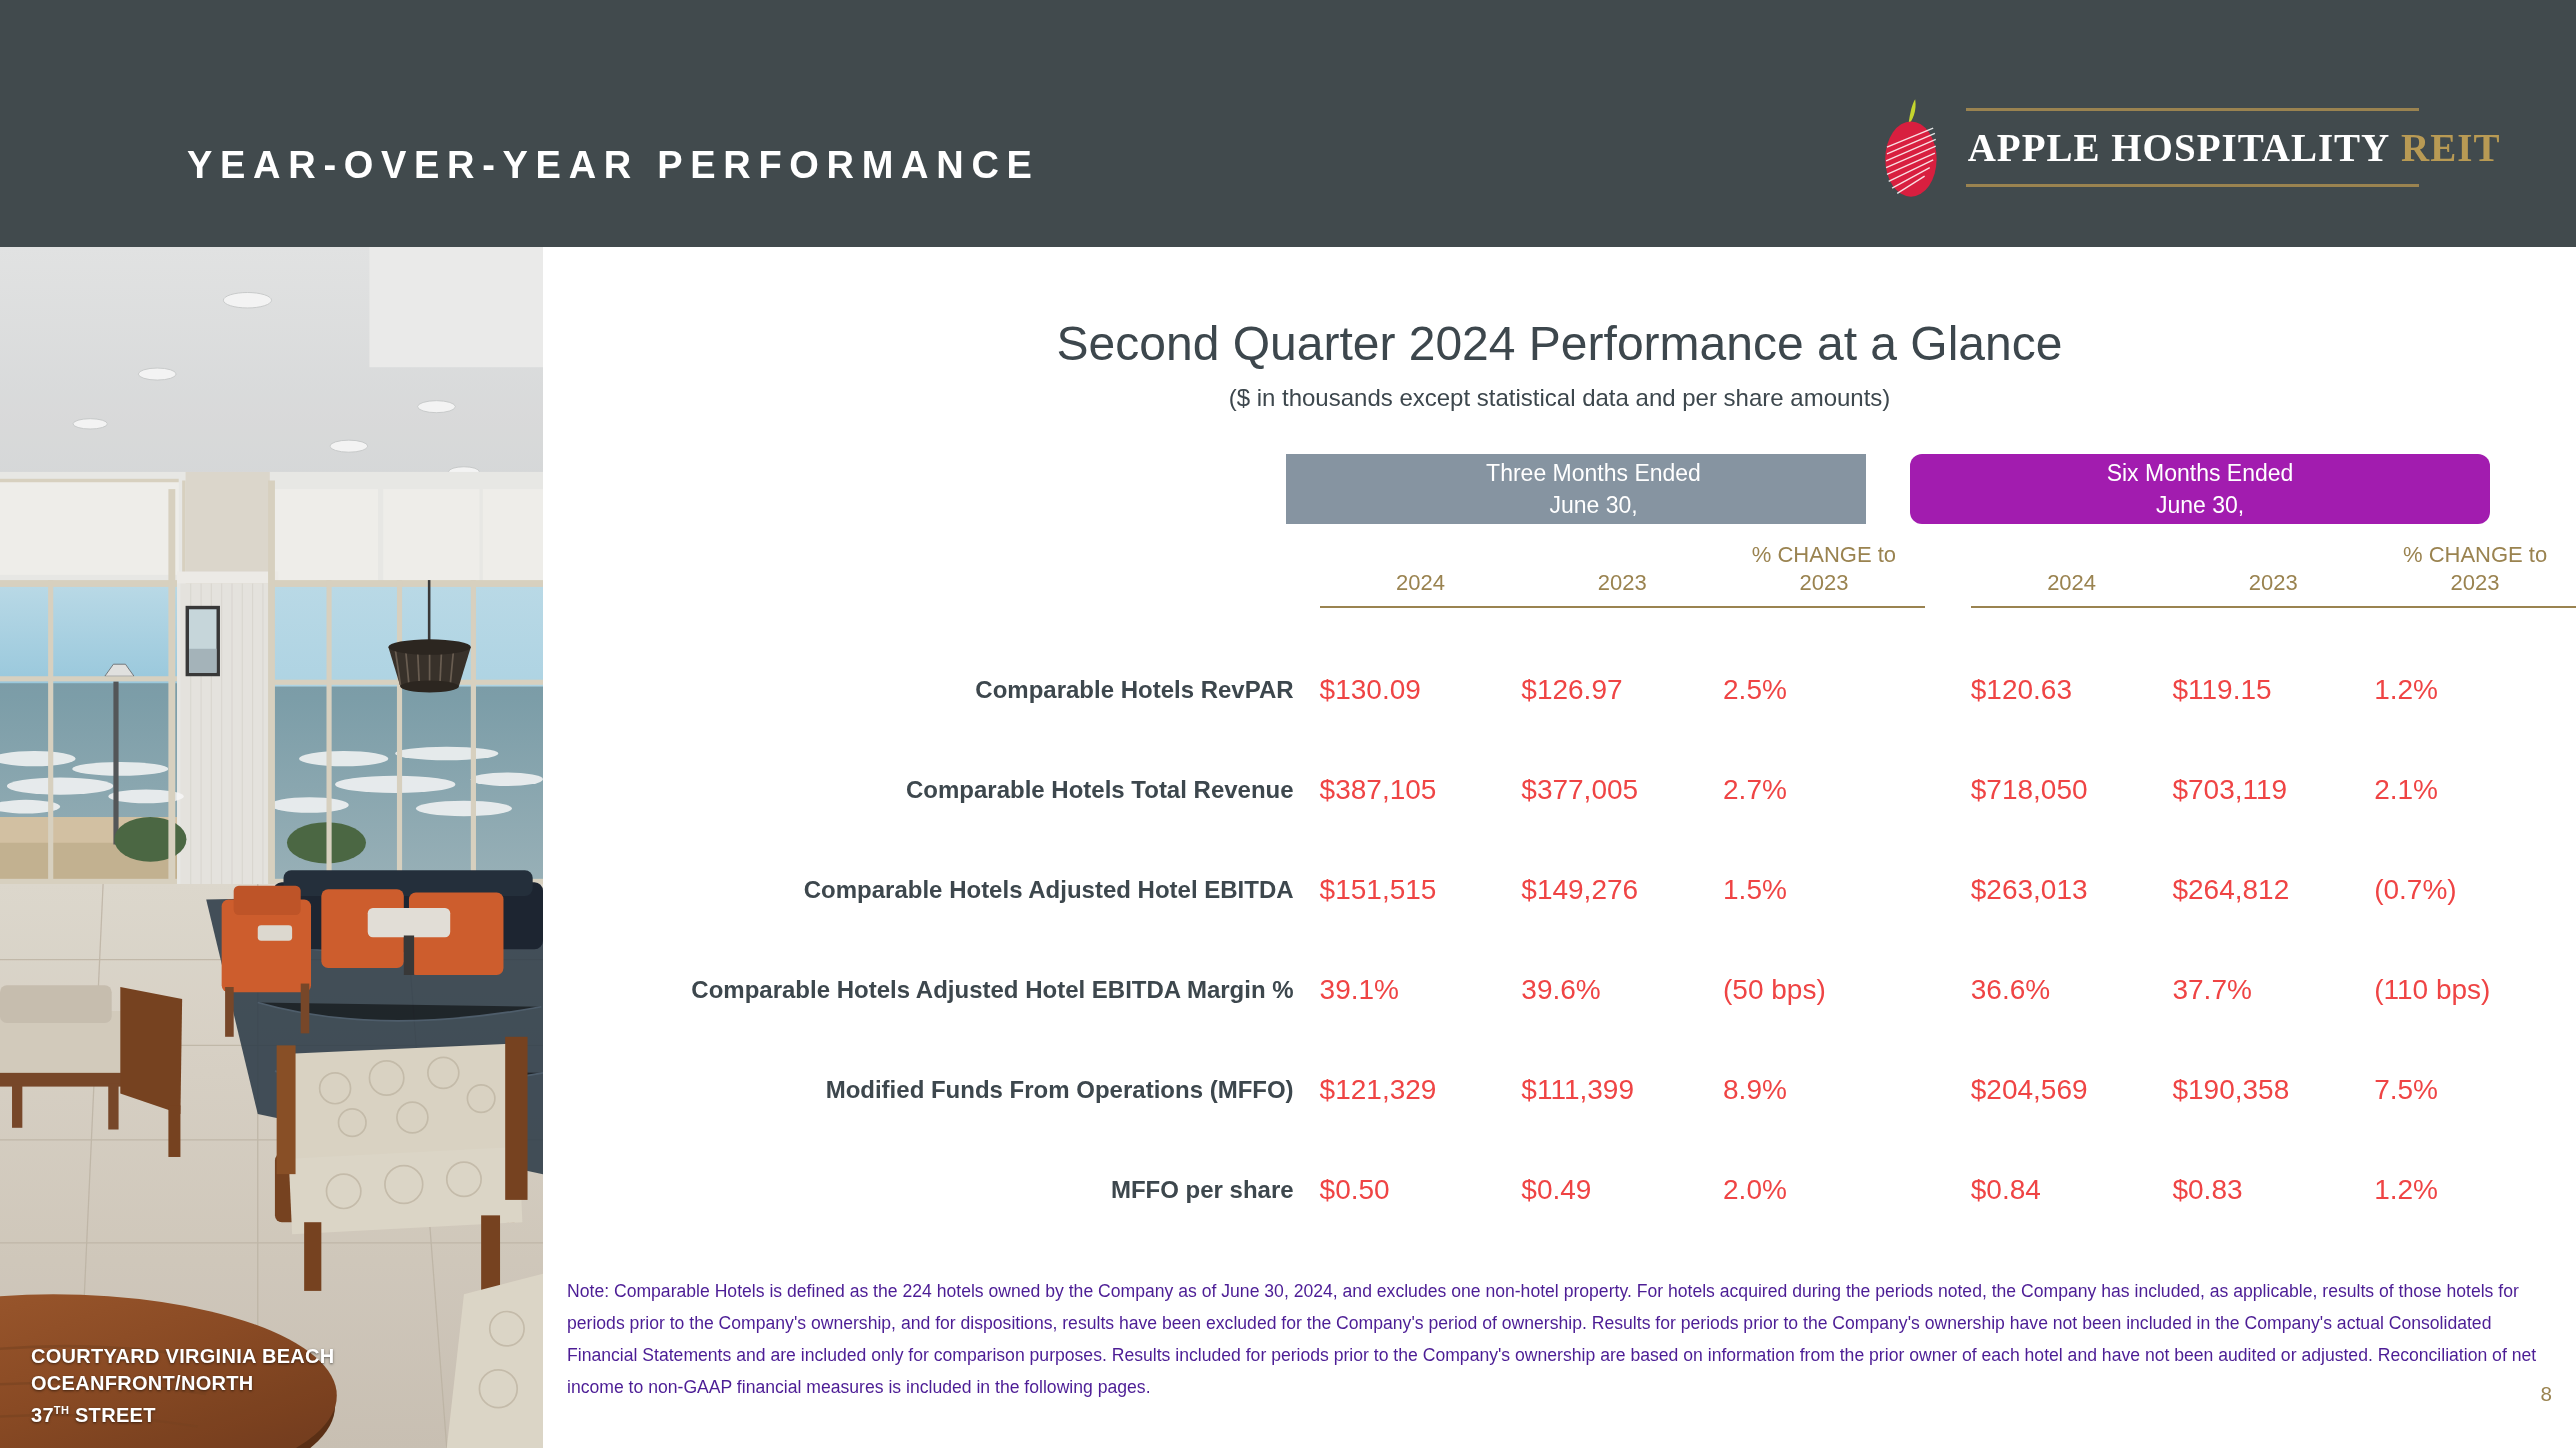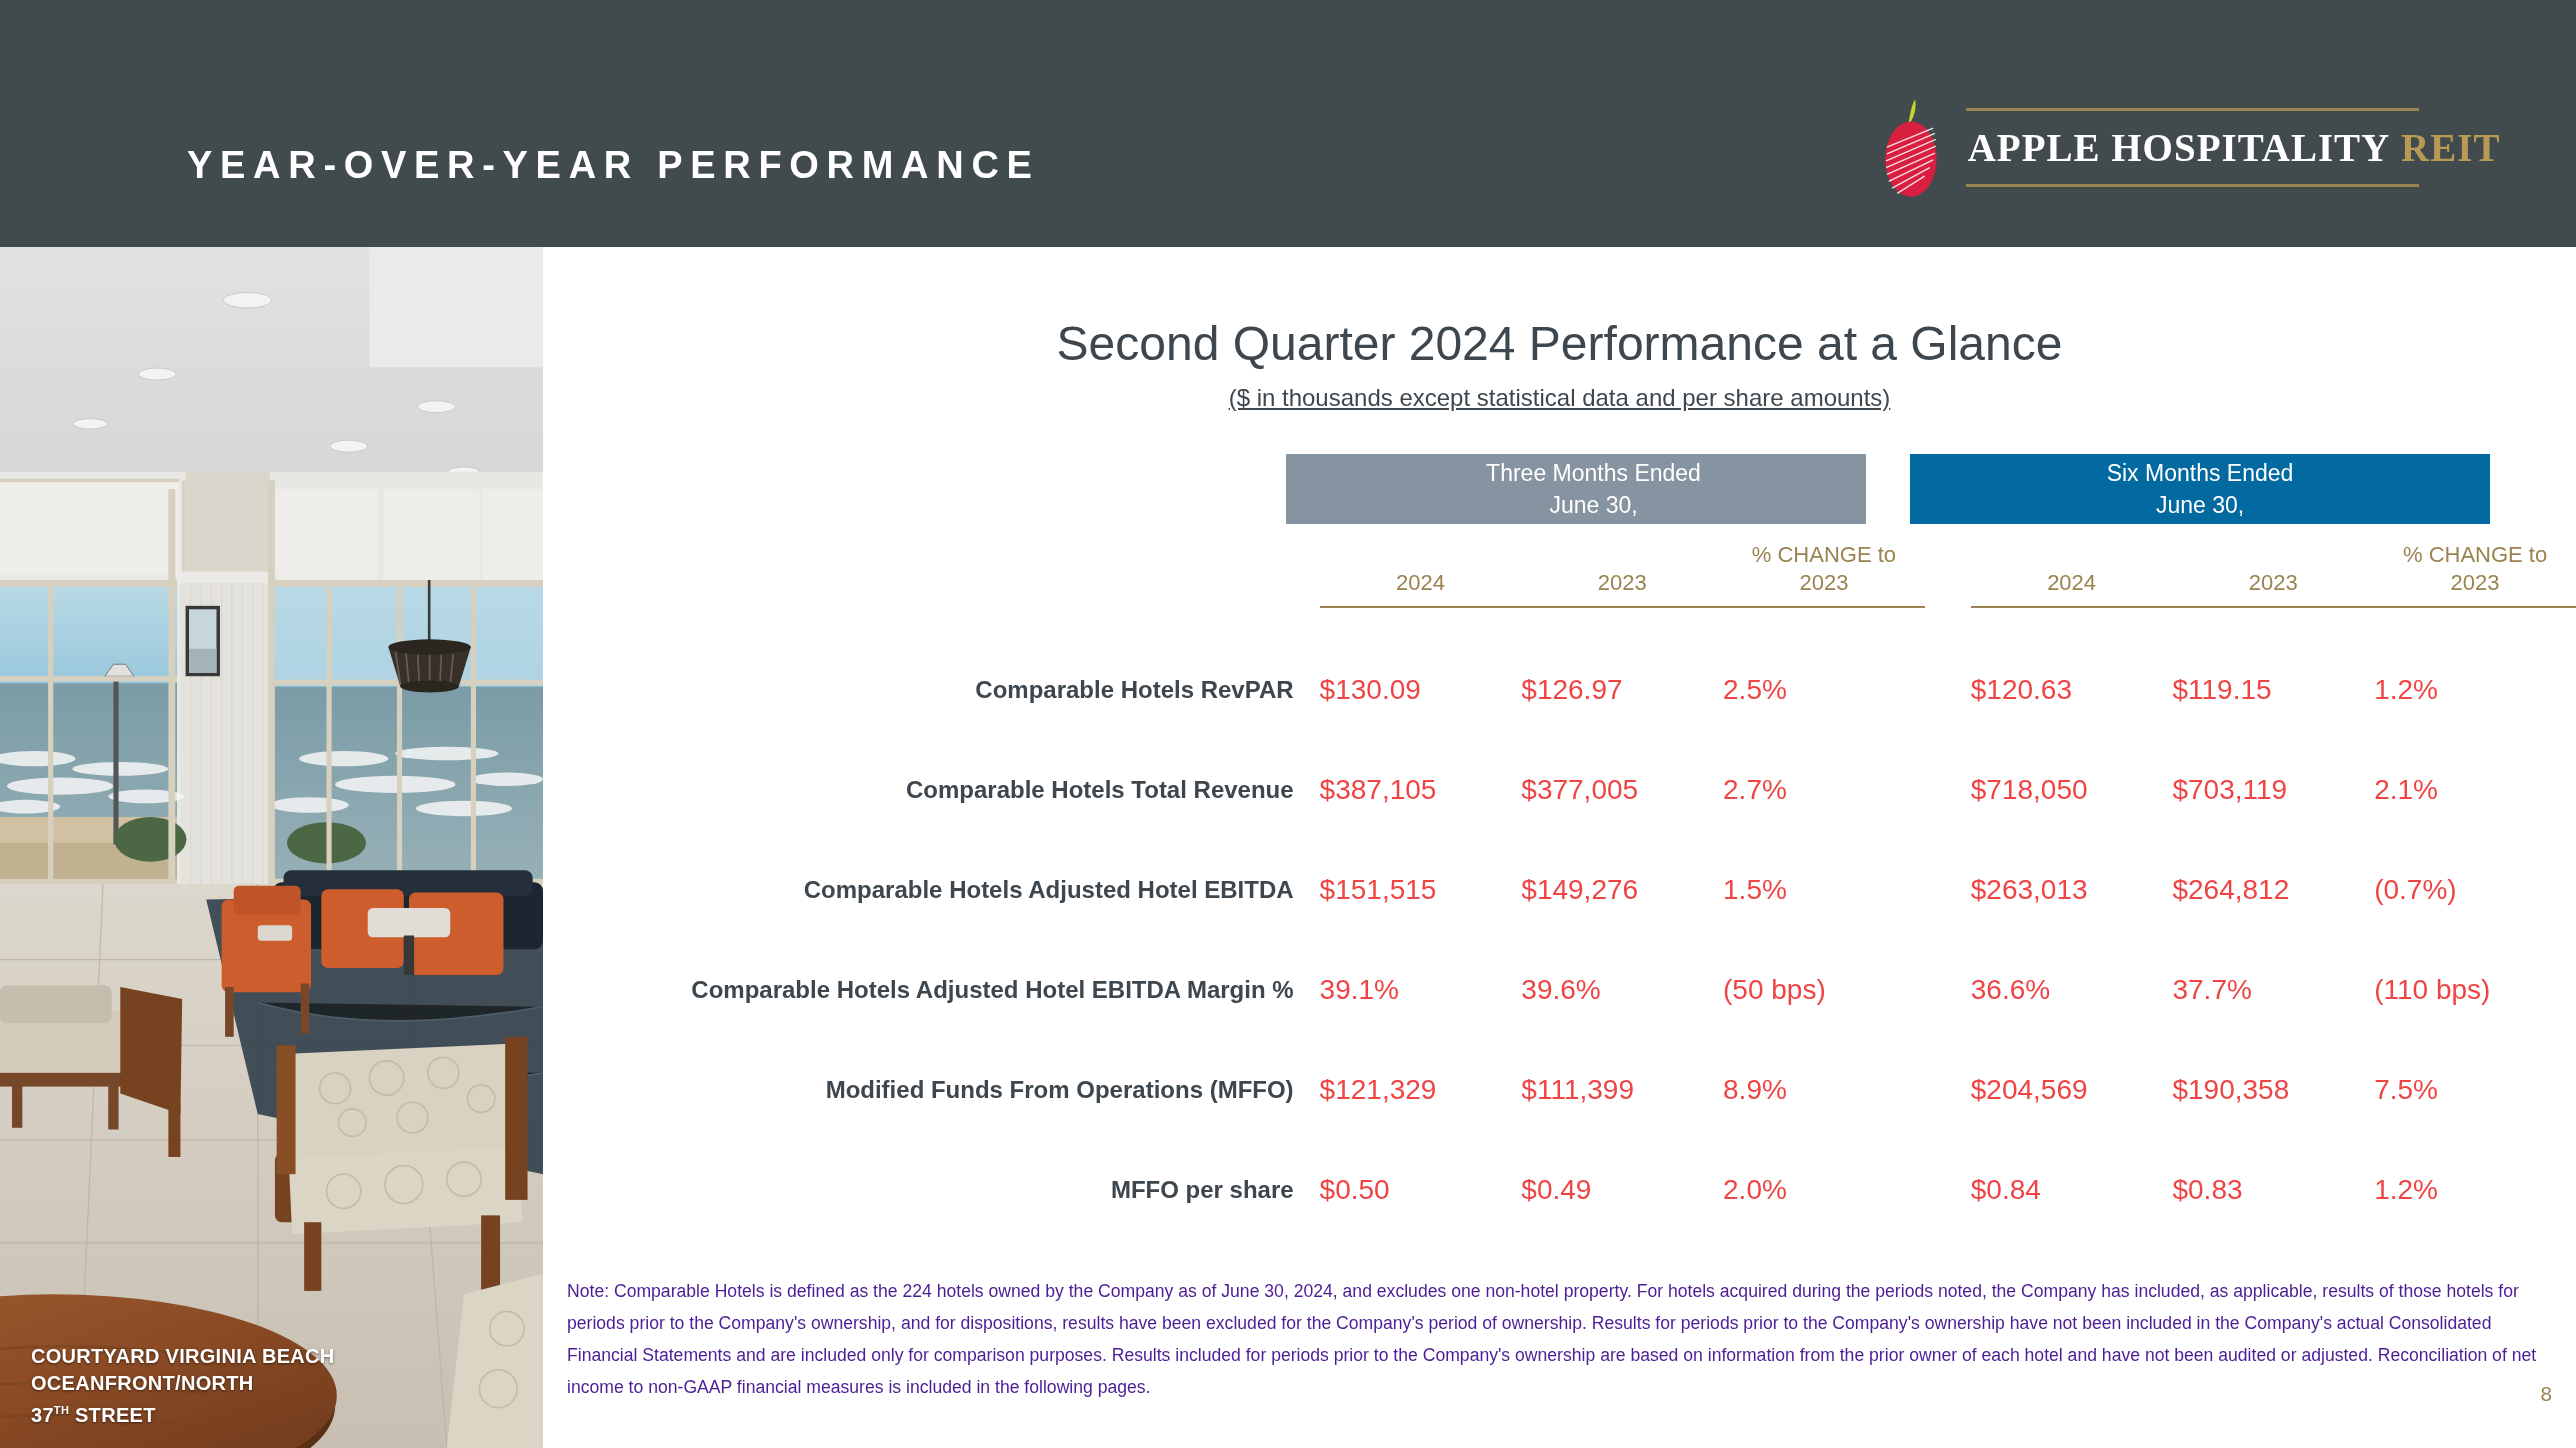--- a/index.html
+++ b/index.html
@@ -89,34 +89,33 @@
     width:2033px; text-align:center;
     font-size:48px; font-weight:400;
     color:#3d474d;
     white-space:nowrap;
   }
   .deck-subtitle {
     position:absolute; left:0; top:137px;
     width:2033px; text-align:center;
     font-size:24px; font-weight:400;
     color:#3d474d;
-    text-decoration:underline;
   }
 
   
   .band {
     position:absolute; top:207px;
     height:70px;
     display:flex; flex-direction:column;
     align-items:center; justify-content:center;
     color:#ffffff; font-size:23px; line-height:32px;
     text-align:center;
   }
   .band.three { left:743px; width:580px; background:#8694a1;padding-left:35px; }
-  .band.six   { left:1367px; width:580px; background:#0369a1; }
+  .band.six   { left:1367px; width:580px; background:#a21caf;border-radius:12px; }
 
   
   .tbl {
     position:absolute; left:0; top:0;
     width:2033px;
     border-collapse:collapse;
     table-layout:fixed;
   }
   .table-wrap {
     position:absolute; left:0; top:283px; width:2033px;

